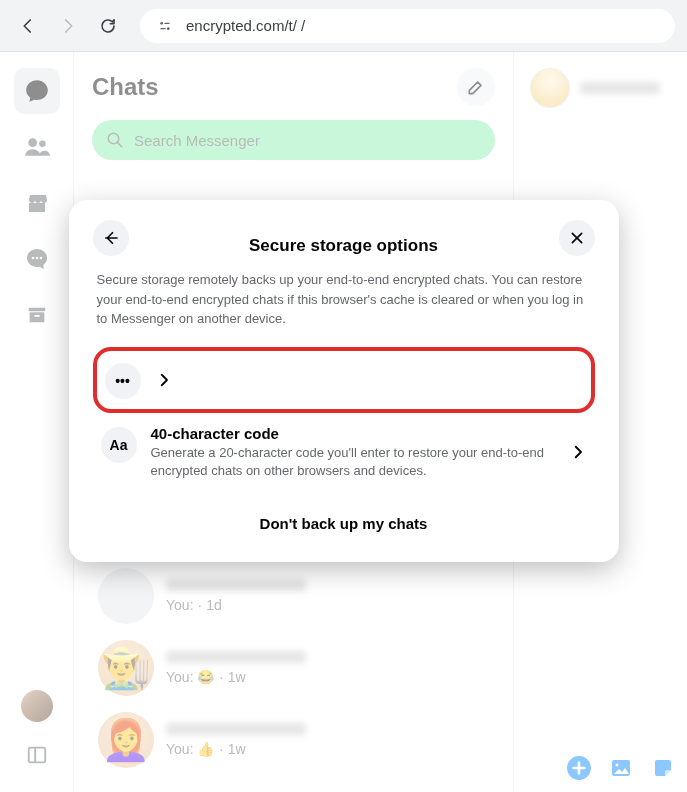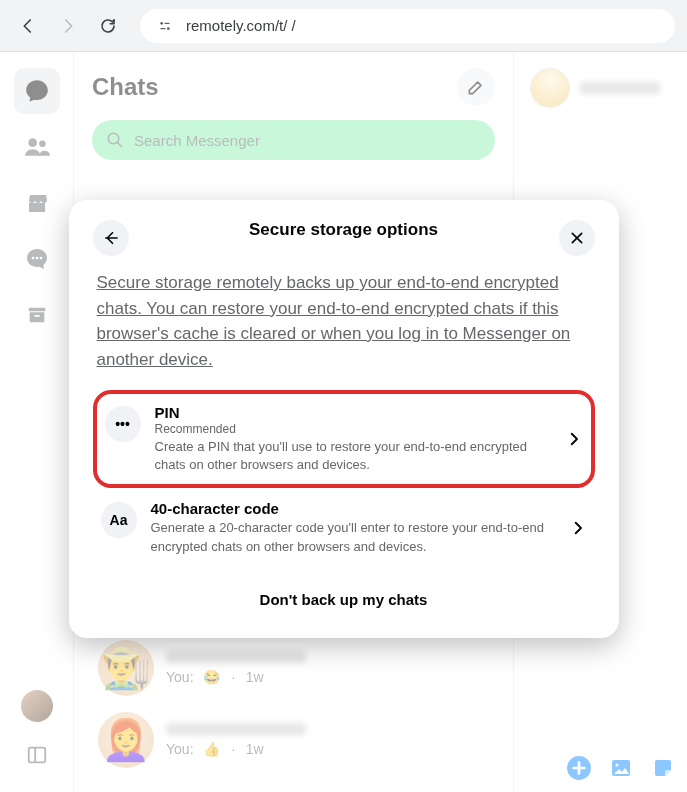--- a/index.html
+++ b/index.html
@@ -25,38 +25,38 @@
     .chats-title { font-size: 24px; font-weight: 700; color: #050505; text-align: right; }
     .compose-btn { width: 38px; height: 38px; border-radius: 50%; background: #f0f2f5; display: flex; align-items: center; justify-content: center; cursor: pointer; }
     .search-field { height: 40px; background: #86efac; border-radius: 20px; display: flex; align-items: center; padding: 0 14px; gap: 10px; color: #65676b; font-size: 15px; }
     .chat-list { margin-top: 20px; flex: 1; overflow-y: auto; }
     .chat-row { display: flex; align-items: center; gap: 12px; padding: 8px 6px; border-radius: 8px; cursor: pointer; }
     .chat-avatar { width: 56px; height: 56px; border-radius: 50%; background: #e4e6ea; flex-shrink: 0; position: relative; }
     .chat-avatar.farmer { background: radial-gradient(circle at 50% 35%, #f5d9b8, #e5bb8e); }
     .chat-avatar.redhead { background: radial-gradient(circle at 50% 35%, #f5d9b8, #e5bb8e); }
     .chat-body { flex: 1; min-width: 0; }
     .chat-name { height: 12px; background: #c8c8c8; border-radius: 3px; margin-bottom: 6px; filter: blur(3px); width: 140px; }
-    .chat-preview { font-size: 14px; color: #65676b; display: flex; align-items: flex-end; gap: 10px; }
+    .chat-preview { font-size: 14px; color: #65676b; display: flex; align-items: flex-end; gap: 4px; }
 
     .right-panel { flex: 1; background: #fff; padding: 16px; }
     .profile-row { display: flex; align-items: center; gap: 10px; }
     .profile-avatar { width: 40px; height: 40px; border-radius: 50%; background: radial-gradient(circle at 50% 30%, #fff4d6, #f5d488 70%); border: 1px solid #ddd; }
     .profile-blur { height: 12px; width: 80px; background: #c8c8c8; filter: blur(3px); border-radius: 3px; }
     .bottom-actions { position: absolute; bottom: 10px; right: 10px; display: flex; gap: 14px; }
     .action-icon { width: 28px; height: 28px; display: flex; align-items: center; justify-content: center; color: #0084ff; cursor: pointer; }
 
     
     .dim { position: absolute; top: 52px; left: 0; right: 0; bottom: 0; background: rgba(255,255,255,0.55); }
 
     
     .modal { position: absolute; top: 200px; left: 50%; transform: translateX(-50%); width: 550px; background: #fff; border-radius: 18px; box-shadow: 0 8px 28px rgba(0,0,0,0.25); padding: 20px 24px 22px; }
-    .modal-header { display: flex; align-items: flex-start; justify-content: space-between; margin-bottom: 14px; }
+    .modal-header { display: flex; align-items: flex-end; justify-content: space-between; margin-bottom: 14px; }
     .icon-circle { width: 36px; height: 36px; border-radius: 50%; background: #f0f2f5; display: flex; align-items: center; justify-content: center; cursor: pointer; }
     .modal-title { font-size: 17px; font-weight: 600; color: #050505; }
-    .modal-desc { font-size: 17px; color: #65676b; line-height: 1.5; margin-bottom: 18px; padding: 0 4px; text-decoration: underline; }
+    .modal-desc { font-size: 13px; color: #65676b; line-height: 1.5; margin-bottom: 18px; padding: 0 4px; }
     .option { display: flex; align-items: flex-start; gap: 14px; padding: 12px 8px; cursor: pointer; border-radius: 12px; }
     .option.highlighted { border: 4px solid #e02d2d; border-radius: 18px; padding: 10px 8px; }
     .opt-icon { width: 36px; height: 36px; border-radius: 50%; background: #f0f2f5; display: flex; align-items: center; justify-content: center; font-size: 14px; font-weight: 600; flex-shrink: 0; margin-top: 2px; }
     .opt-body { flex: 1; }
     .opt-title { font-size: 15px; font-weight: 600; color: #050505; }
     .opt-sub { font-size: 12px; color: #65676b; margin-top: 1px; }
     .opt-desc { font-size: 13px; color: #65676b; line-height: 1.4; margin-top: 2px; }
     .chevron { color: #1c1e21; align-self: center; }
     .nobackup { text-align: center; font-size: 15px; font-weight: 600; color: #050505; margin-top: 15px; cursor: pointer; padding: 8px; }
 
@@ -85,21 +85,21 @@
   </div>
   <div class="url-bar">
     <span class="site-icon">
       <svg width="16" height="16" viewBox="0 0 24 24">
           <circle cx="7" cy="8" r="2" fill="#5f6368"></circle>
           <rect x="11" y="7" width="8" height="2" rx="1" fill="#5f6368"></rect>
           <circle cx="17" cy="16" r="2" fill="#5f6368"></circle>
           <rect x="5" y="15" width="8" height="2" rx="1" fill="#5f6368"></rect>
         </svg>
     </span>
-    <span>remotely.com/t/                              /</span>
+    <span>encrypted.com/t/                              /</span>
   </div>
 </div>
 
 <div class="app">
 
   <div class="rail">
     <div class="rail-item active">
       <svg width="26" height="26" viewBox="0 0 24 24">
           <path d="M12 2C6.5 2 2 6 2 11c0 2.8 1.4 5.3 3.7 6.9L5 22l4.5-2c.8.2 1.6.3 2.5.3 5.5 0 10-4 10-9S17.5 2 12 2z" fill="#050505"></path>
         </svg>
@@ -245,25 +245,20 @@
     <div class="icon-circle">
       <svg width="16" height="16" viewBox="0 0 24 24">
           <path d="M5 5l14 14M19 5L5 19" stroke="#050505" stroke-width="2.5" stroke-linecap="round"></path>
         </svg>
     </div>
   </div>
   <div class="modal-desc">Secure storage remotely backs up your end-to-end encrypted chats. You can restore your end-to-end encrypted chats if this browser's cache is cleared or when you log in to Messenger on another device.</div>
 
   <div class="option highlighted">
     <div class="opt-icon">•••</div>
-    <div class="opt-body">
-      <div class="opt-title">PIN</div>
-      <div class="opt-sub">Recommended</div>
-      <div class="opt-desc">Create a PIN that you'll use to restore your end-to-end encrypted chats on other browsers and devices.</div>
-    </div>
     <div class="chevron">
       <svg width="18" height="18" viewBox="0 0 24 24">
           <path d="M9 5l7 7-7 7" stroke="#050505" stroke-width="2.5" fill="none" stroke-linecap="round" stroke-linejoin="round"></path>
         </svg>
     </div>
   </div>
 
   <div class="option">
     <div class="opt-icon">Aa</div>
     <div class="opt-body">

